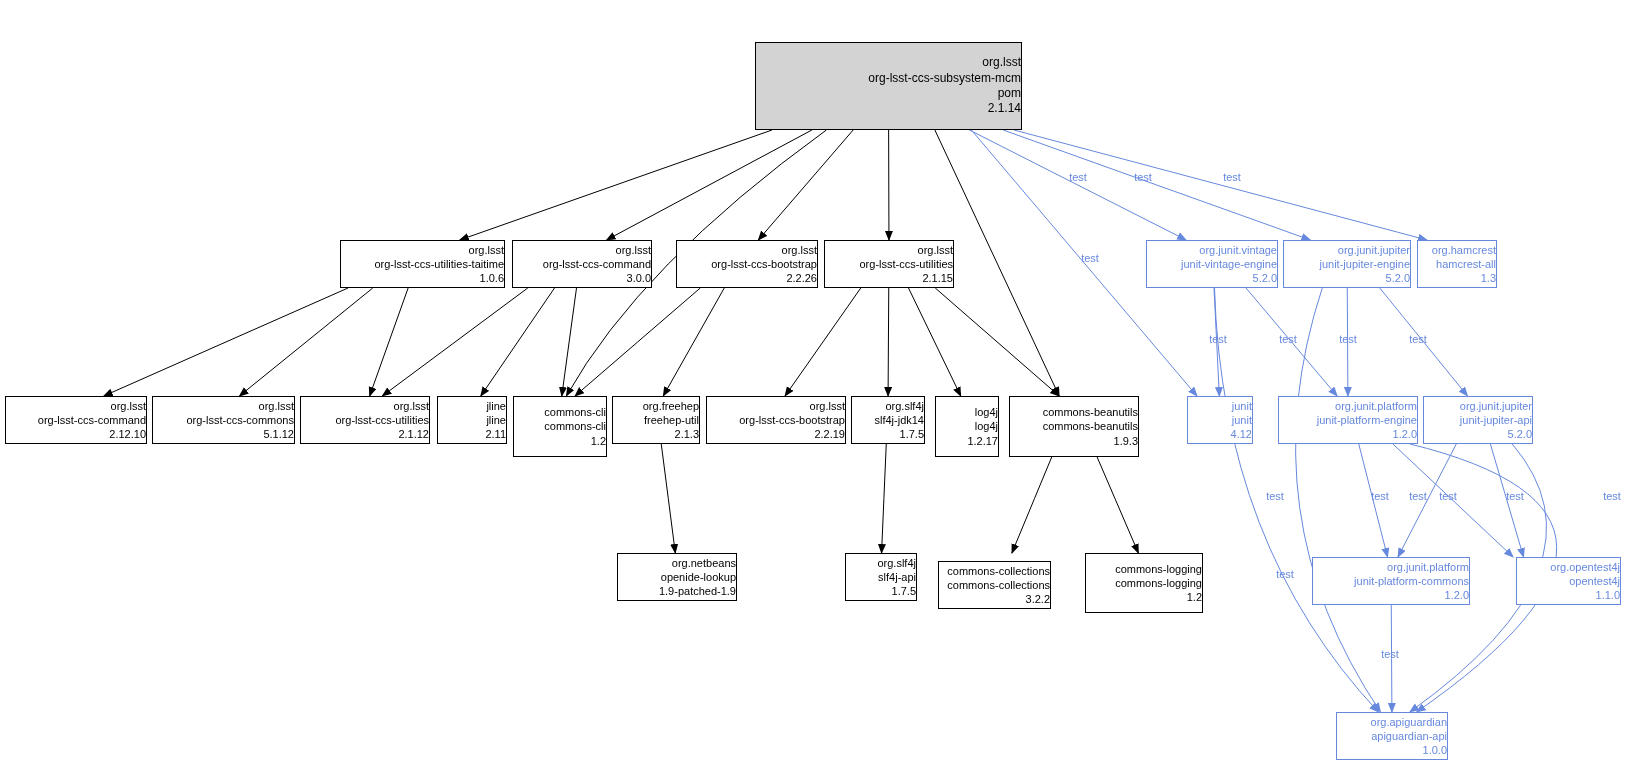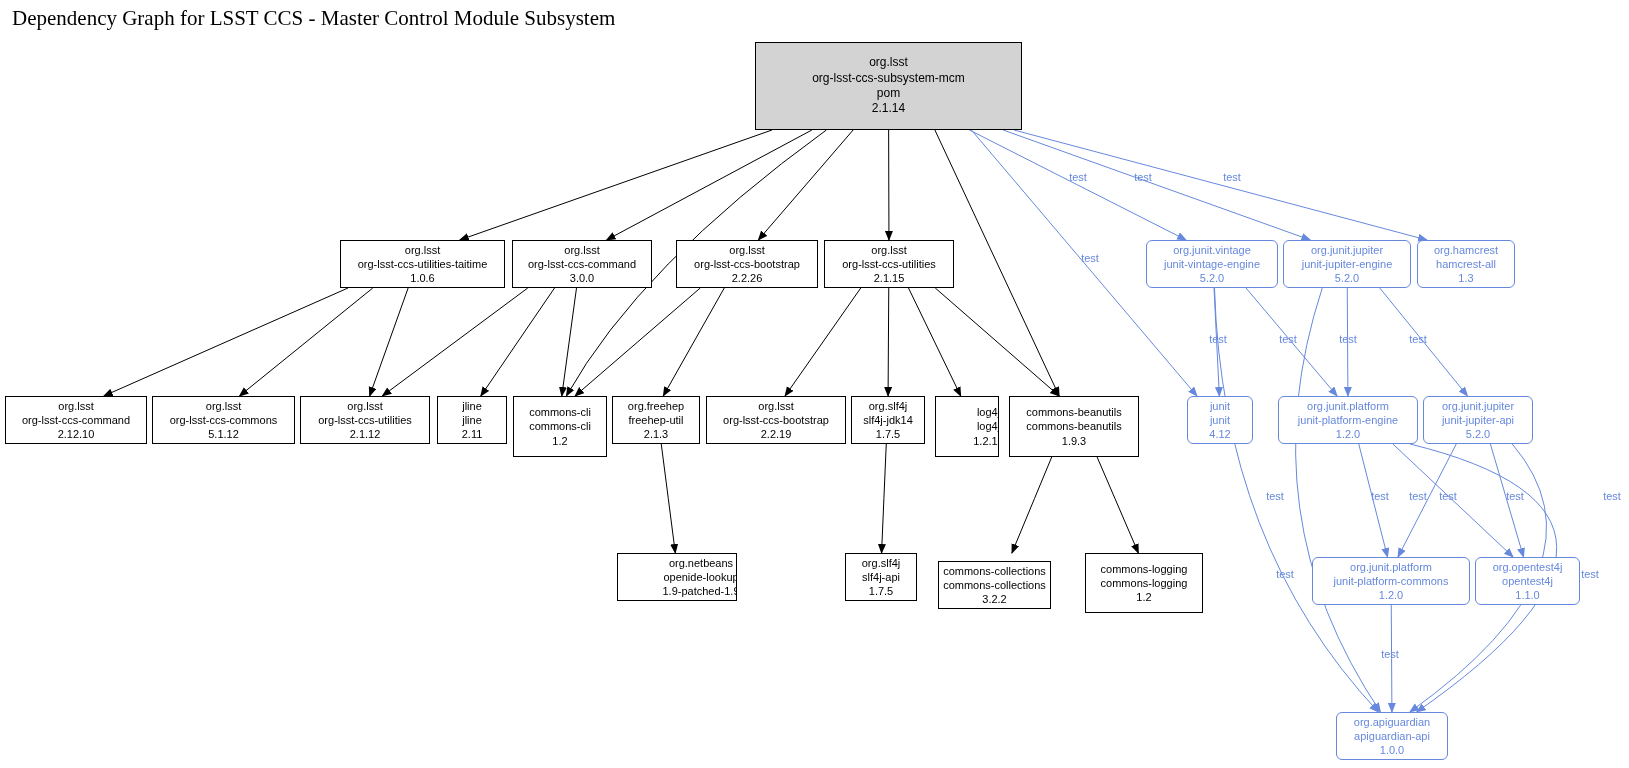--- a/index.html
+++ b/index.html
@@ -5,24 +5,24 @@
   html,body{margin:0;padding:0;background:#ffffff;}
   #graph-canvas{position:relative;width:1629px;height:768px;background:#fff;overflow:hidden;
     font-family:"Liberation Sans",sans-serif;}
   .graph-title{position:absolute;left:12px;top:6px;font-family:"Liberation Serif",serif;
     font-size:21px;color:#000;white-space:nowrap;}
   #edge-layer{position:absolute;left:0;top:0;width:1629px;height:768px;}
   .edge{fill:none;stroke:#000;stroke-width:1;}
   .edge.test{stroke:var(--test-color,#6688dd);}
   .edge-label{font:11px "Liberation Sans",sans-serif;fill:var(--test-color,#6688dd);}
   .node{position:absolute;box-sizing:border-box;background:#fff;border:1px solid #000;
-    display:flex;flex-direction:column;justify-content:center;align-items:center;
+    display:flex;flex-direction:column;justify-content:center;align-items:flex-end;
     text-align:center;font-size:11px;line-height:1.28;color:#000;overflow:hidden;white-space:nowrap;}
   .node.root{background:var(--root-fill,#d3d3d3);font-size:12px;}
-  .node.test{border-color:var(--test-color,#6688dd);color:var(--test-color,#6688dd);border-radius:6px;}
+  .node.test{border-color:var(--test-color,#6688dd);color:var(--test-color,#6688dd);}
 </style>
 </head>
 <body>
 
 <div id="graph-canvas">
   <svg id="edge-layer" width="1629" height="768" viewBox="0 0 1629 768" xmlns="http://www.w3.org/2000/svg">
     <defs>
       <marker id="arrow-compile" markerUnits="userSpaceOnUse" markerWidth="11" markerHeight="9" refX="9" refY="4" orient="auto">
         <path d="M0,0 L10,4 L0,8 z" fill="#000000"></path>
       </marker>
@@ -82,21 +82,20 @@
         <path d="M1456.25,444 Q1427.105,500.5 1397.96,557" class="edge test" marker-end="url(#arrow-test)"></path>
         <text x="1418" y="500" text-anchor="middle" class="edge-label">test</text>
         <path d="M1490.375,444 Q1506.9575,500.5 1523.54,557" class="edge test" marker-end="url(#arrow-test)"></path>
         <text x="1515" y="500" text-anchor="middle" class="edge-label">test</text>
         <path d="M1512.25,444 Q1615,565 1409.84,712" class="edge test" marker-end="url(#arrow-test)"></path>
         <text x="1590" y="578" text-anchor="middle" class="edge-label">test</text>
         <path d="M1391.25,605 Q1391.585,658.5 1391.92,712" class="edge test" marker-end="url(#arrow-test)"></path>
         <text x="1390" y="658" text-anchor="middle" class="edge-label">test</text>
       </g>
   </svg>
-  <div class="graph-title">Dependency Graph for LSST CCS - Master Control Module Subsystem</div>
   <div id="node-layer">
       <div class="node root" style="left: 755px; top: 42px; width: 267px; height: 88px;">
         <div>org.lsst</div>
         <div>org-lsst-ccs-subsystem-mcm</div>
         <div>pom</div>
         <div>2.1.14</div>
       </div>
       <div class="node compile" style="left: 340px; top: 240px; width: 165px; height: 48px;">
         <div>org.lsst</div>
         <div>org-lsst-ccs-utilities-taitime</div>
@@ -120,21 +119,21 @@
       <div class="node test" style="left: 1146px; top: 240px; width: 132px; height: 48px;">
         <div>org.junit.vintage</div>
         <div>junit-vintage-engine</div>
         <div>5.2.0</div>
       </div>
       <div class="node test" style="left: 1283px; top: 240px; width: 128px; height: 48px;">
         <div>org.junit.jupiter</div>
         <div>junit-jupiter-engine</div>
         <div>5.2.0</div>
       </div>
-      <div class="node test" style="left: 1417px; top: 240px; width: 98px; height: 48px;">
+      <div class="node test" style="left: 1417px; top: 240px; width: 80px; height: 48px;">
         <div>org.hamcrest</div>
         <div>hamcrest-all</div>
         <div>1.3</div>
       </div>
       <div class="node compile" style="left: 5px; top: 396px; width: 142px; height: 48px;">
         <div>org.lsst</div>
         <div>org-lsst-ccs-command</div>
         <div>2.12.10</div>
       </div>
       <div class="node compile" style="left: 152px; top: 396px; width: 143px; height: 48px;">
@@ -215,21 +214,21 @@
       <div class="node compile" style="left: 1085px; top: 553px; width: 118px; height: 60px;">
         <div>commons-logging</div>
         <div>commons-logging</div>
         <div>1.2</div>
       </div>
       <div class="node test" style="left: 1312px; top: 557px; width: 158px; height: 48px;">
         <div>org.junit.platform</div>
         <div>junit-platform-commons</div>
         <div>1.2.0</div>
       </div>
-      <div class="node test" style="left: 1475px; top: 557px; width: 105px; height: 48px;">
+      <div class="node test" style="left: 1516px; top: 557px; width: 105px; height: 48px;">
         <div>org.opentest4j</div>
         <div>opentest4j</div>
         <div>1.1.0</div>
       </div>
       <div class="node test" style="left: 1336px; top: 712px; width: 112px; height: 48px;">
         <div>org.apiguardian</div>
         <div>apiguardian-api</div>
         <div>1.0.0</div>
       </div>
     </div>

